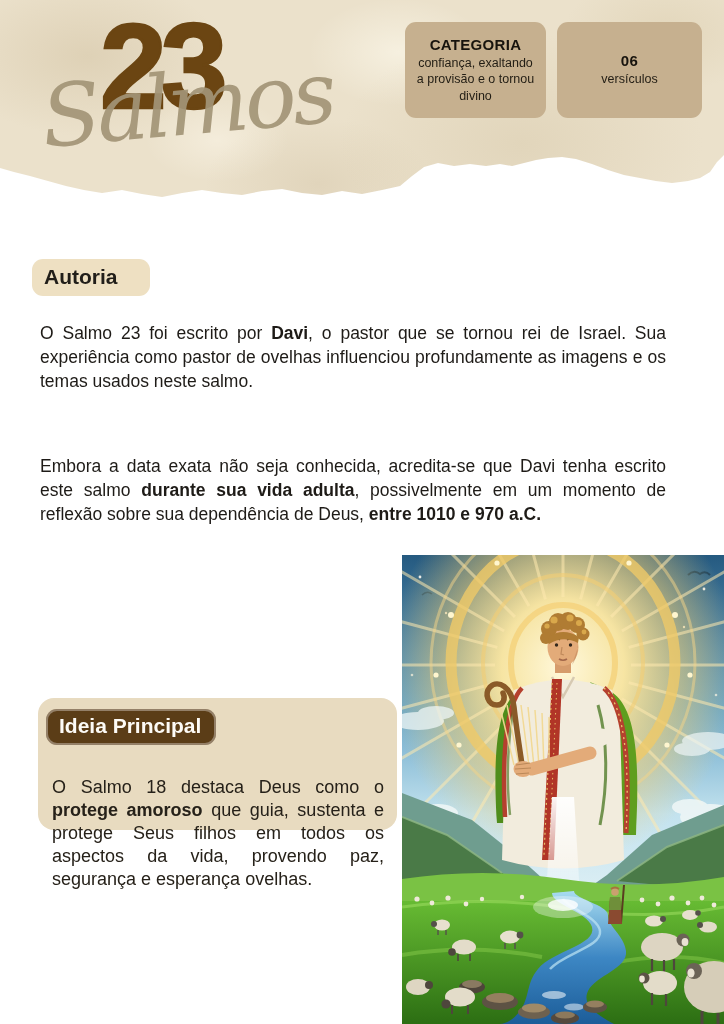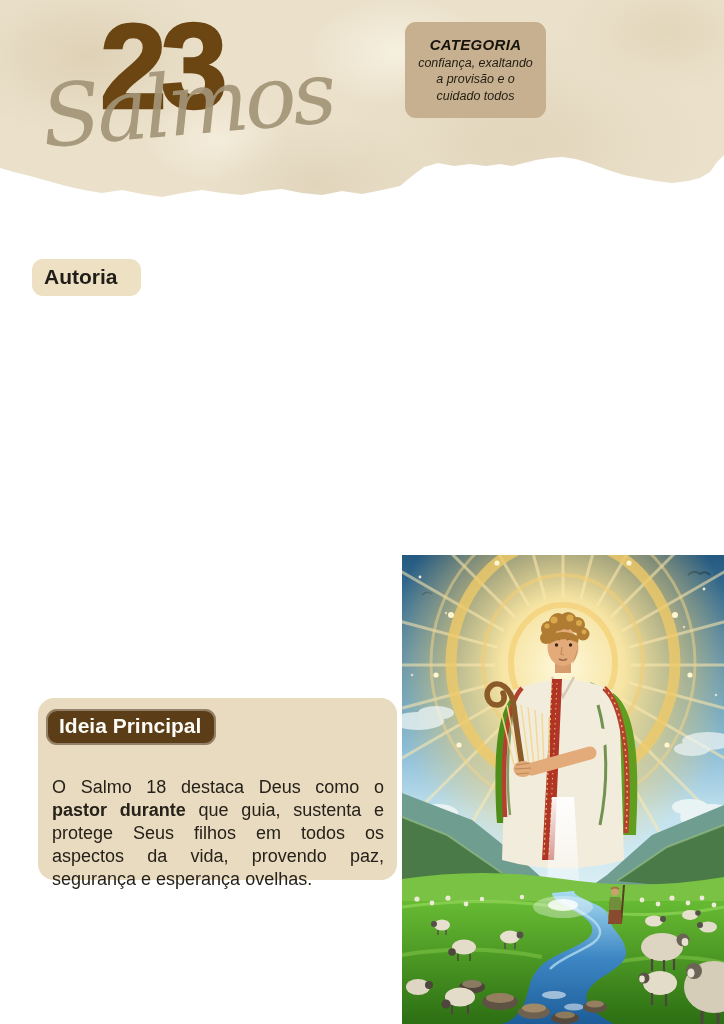--- a/index.html
+++ b/index.html
@@ -29,43 +29,43 @@
   .book-script{
     position:absolute;left:42px;top:74px;
     font-family:"DejaVu Serif","Liberation Serif",serif;font-style:italic;
     font-size:86px;line-height:1;color:#a39577;opacity:.92;
     letter-spacing:-4px;transform:rotate(-5deg);transform-origin:left center;
   }
   .info-box{
     position:absolute;top:22px;height:96px;border-radius:11px;
     background:#c6b08f;display:flex;flex-direction:column;
     align-items:center;justify-content:center;text-align:center;
-    box-sizing:border-box;padding:6px 8px;font-style:italic;
+    box-sizing:border-box;padding:6px 8px;
   }
   .info-box.category{left:405px;width:141px;}
   .info-box.verses{left:557px;width:145px;}
   .info-title{font-weight:bold;font-size:15px;color:#17130d;letter-spacing:.3px;margin-bottom:2px;}
   .info-text{font-size:12.5px;line-height:1.3;color:#221d14;}
   
   .pill{
     position:absolute;left:32px;display:inline-block;
-    background:#eee0c2;border-radius:11px;padding:6px 23px 7px 12px;
+    background:#eee0c2;border-radius:11px;padding:6px 32px 7px 12px;
     font-size:21px;font-weight:bold;color:#211e19;
   }
   .pill.autoria{top:259px;}
   .pill.data{top:392px;}
   .para{
     position:absolute;left:40px;width:626px;
     font-size:17.5px;line-height:24px;color:#1e1b17;
     text-align:justify;
   }
   .para.p1{top:303px;}
   .para.p2{top:436px;}
   .idea-card{
-    position:absolute;left:38px;top:698px;width:359px;height:182px;
+    position:absolute;left:38px;top:698px;width:359px;height:132px;
     background:#e8dbc0;border-radius:16px;box-sizing:border-box;
   }
   .idea-label{
     position:absolute;left:8px;top:11px;display:inline-block;
     background:#5b3d17;color:#fdfbf6;border-radius:11px;
     padding:5px 15px 7px 13px;font-size:21px;font-weight:bold;
     box-shadow:0 0 0 2px rgba(255,255,255,.35) inset;
   }
   .idea-text{
     position:absolute;left:14px;top:60px;width:332px;
@@ -78,31 +78,37 @@
 <body>
 
 <div class="page">
 
   <header class="paper">
     <div class="psalm-number">23</div>
     <div class="book-script">Salmos</div>
 
     <div class="info-box category">
       <div class="info-title">CATEGORIA</div>
-      <div class="info-text">confiança, exaltando a provisão e o cuidado todos</div>
+      <div class="info-text">confiança, exaltando a provisão e o tornou divino</div>
     </div>
 
+    <div class="info-box verses">
+      <div class="info-title">06</div>
+      <div class="info-text">versículos</div>
+    </div>
   </header>
 
   <div class="pill autoria">Autoria</div>
-
+  <p class="para p1"><span>O Salmo 23 foi escrito por </span><b>Davi</b><span>, o pastor que se tornou rei de Israel. Sua experiência como pastor de ovelhas influenciou profundamente as imagens e os temas usados neste salmo.</span></p>
+
+  <p class="para p2"><span>Embora a data exata não seja conhecida, acredita-se que Davi tenha escrito este salmo </span><b>durante sua vida adulta</b><span>, possivelmente em um momento de reflexão sobre sua dependência de Deus, </span><b>entre 1010 e 970 a.C.</b></p>
 
   <div class="idea-card">
     <div class="idea-label">Ideia Principal</div>
-    <p class="idea-text"><span>O Salmo 18 destaca Deus como o </span><b>pastor durante</b><span> que guia, sustenta e protege Seus filhos em todos os aspectos da vida, provendo paz, segurança e esperança ovelhas.</span></p>
+    <p class="idea-text"><span>O Salmo 18 destaca Deus como o </span><b>protege amoroso</b><span> que guia, sustenta e protege Seus filhos em todos os aspectos da vida, provendo paz, segurança e esperança ovelhas.</span></p>
   </div>
 
   <svg class="illus" viewBox="0 0 322 469" role="img" aria-label="Davi, o jovem pastor com harpa e cajado, cercado por auréola dourada sobre um vale verde com rio, ovelhas e montanhas">
     <defs>
       <linearGradient id="sky" x1="0" y1="0" x2="0" y2="1">
         <stop offset="0" stop-color="#255a80"></stop>
         <stop offset="0.45" stop-color="#6aa7c9"></stop>
         <stop offset="0.75" stop-color="#c2e2ee"></stop>
         <stop offset="1" stop-color="#dff0f5"></stop>
       </linearGradient>

